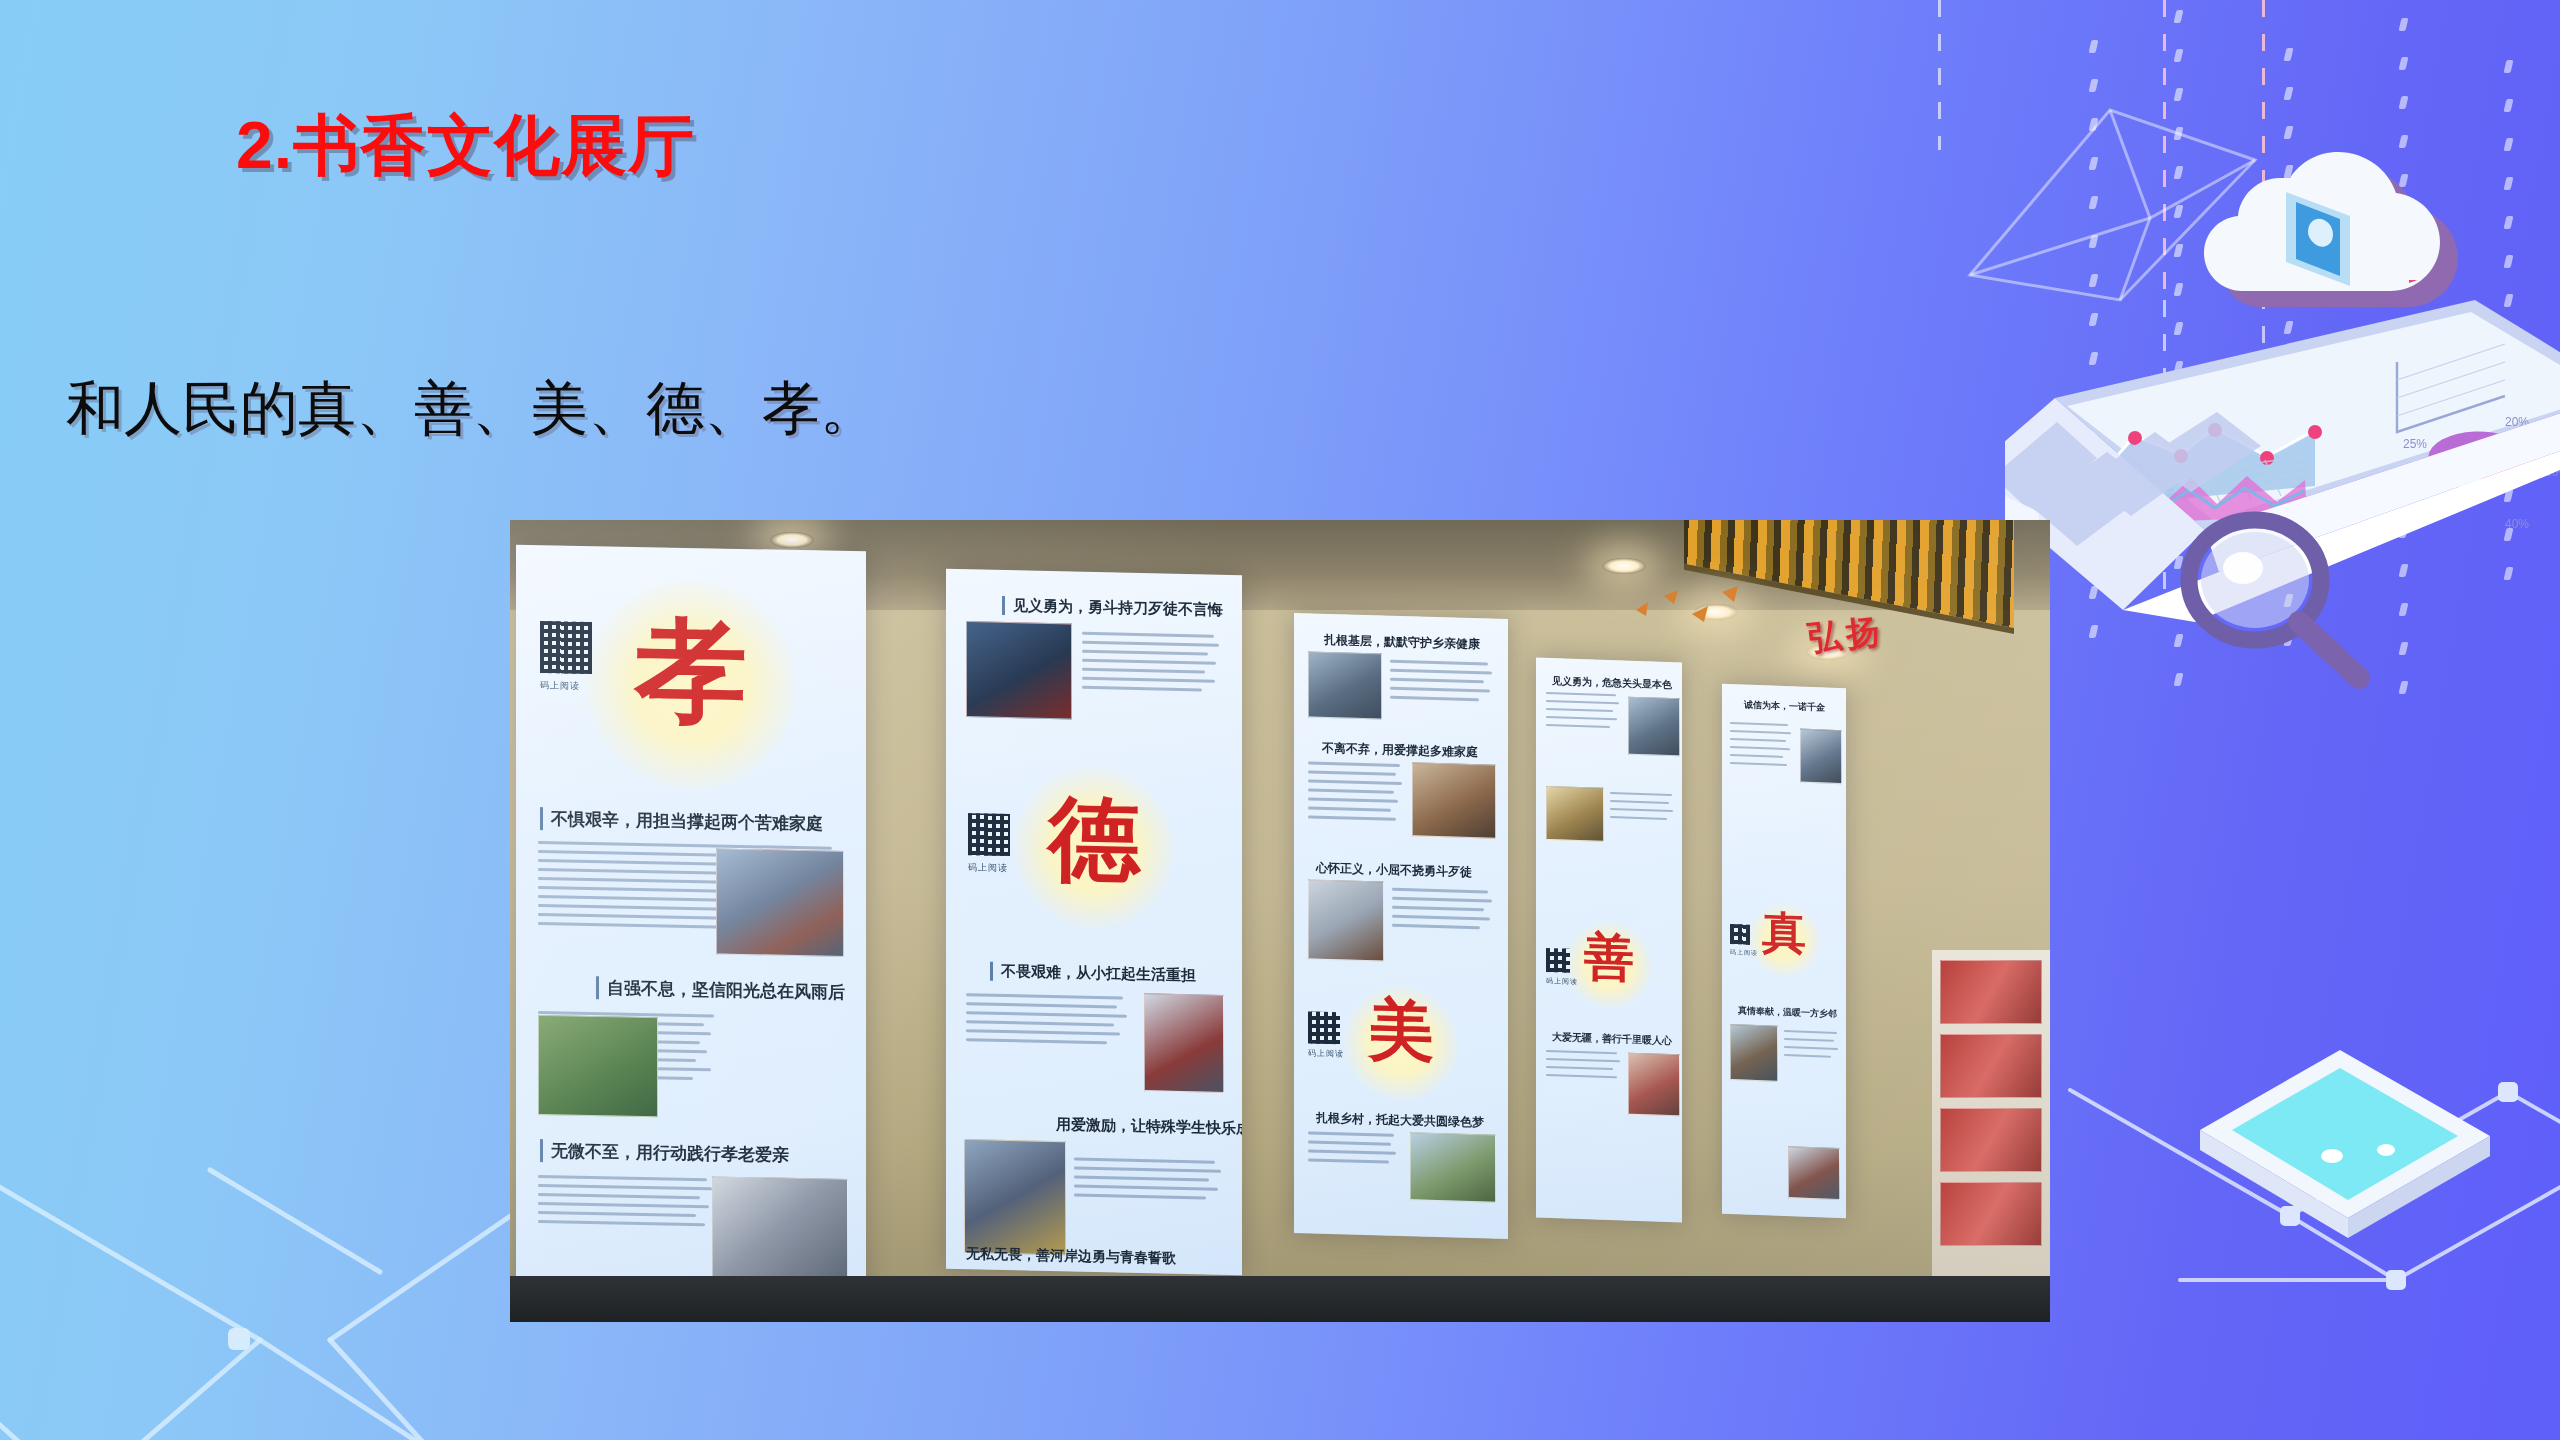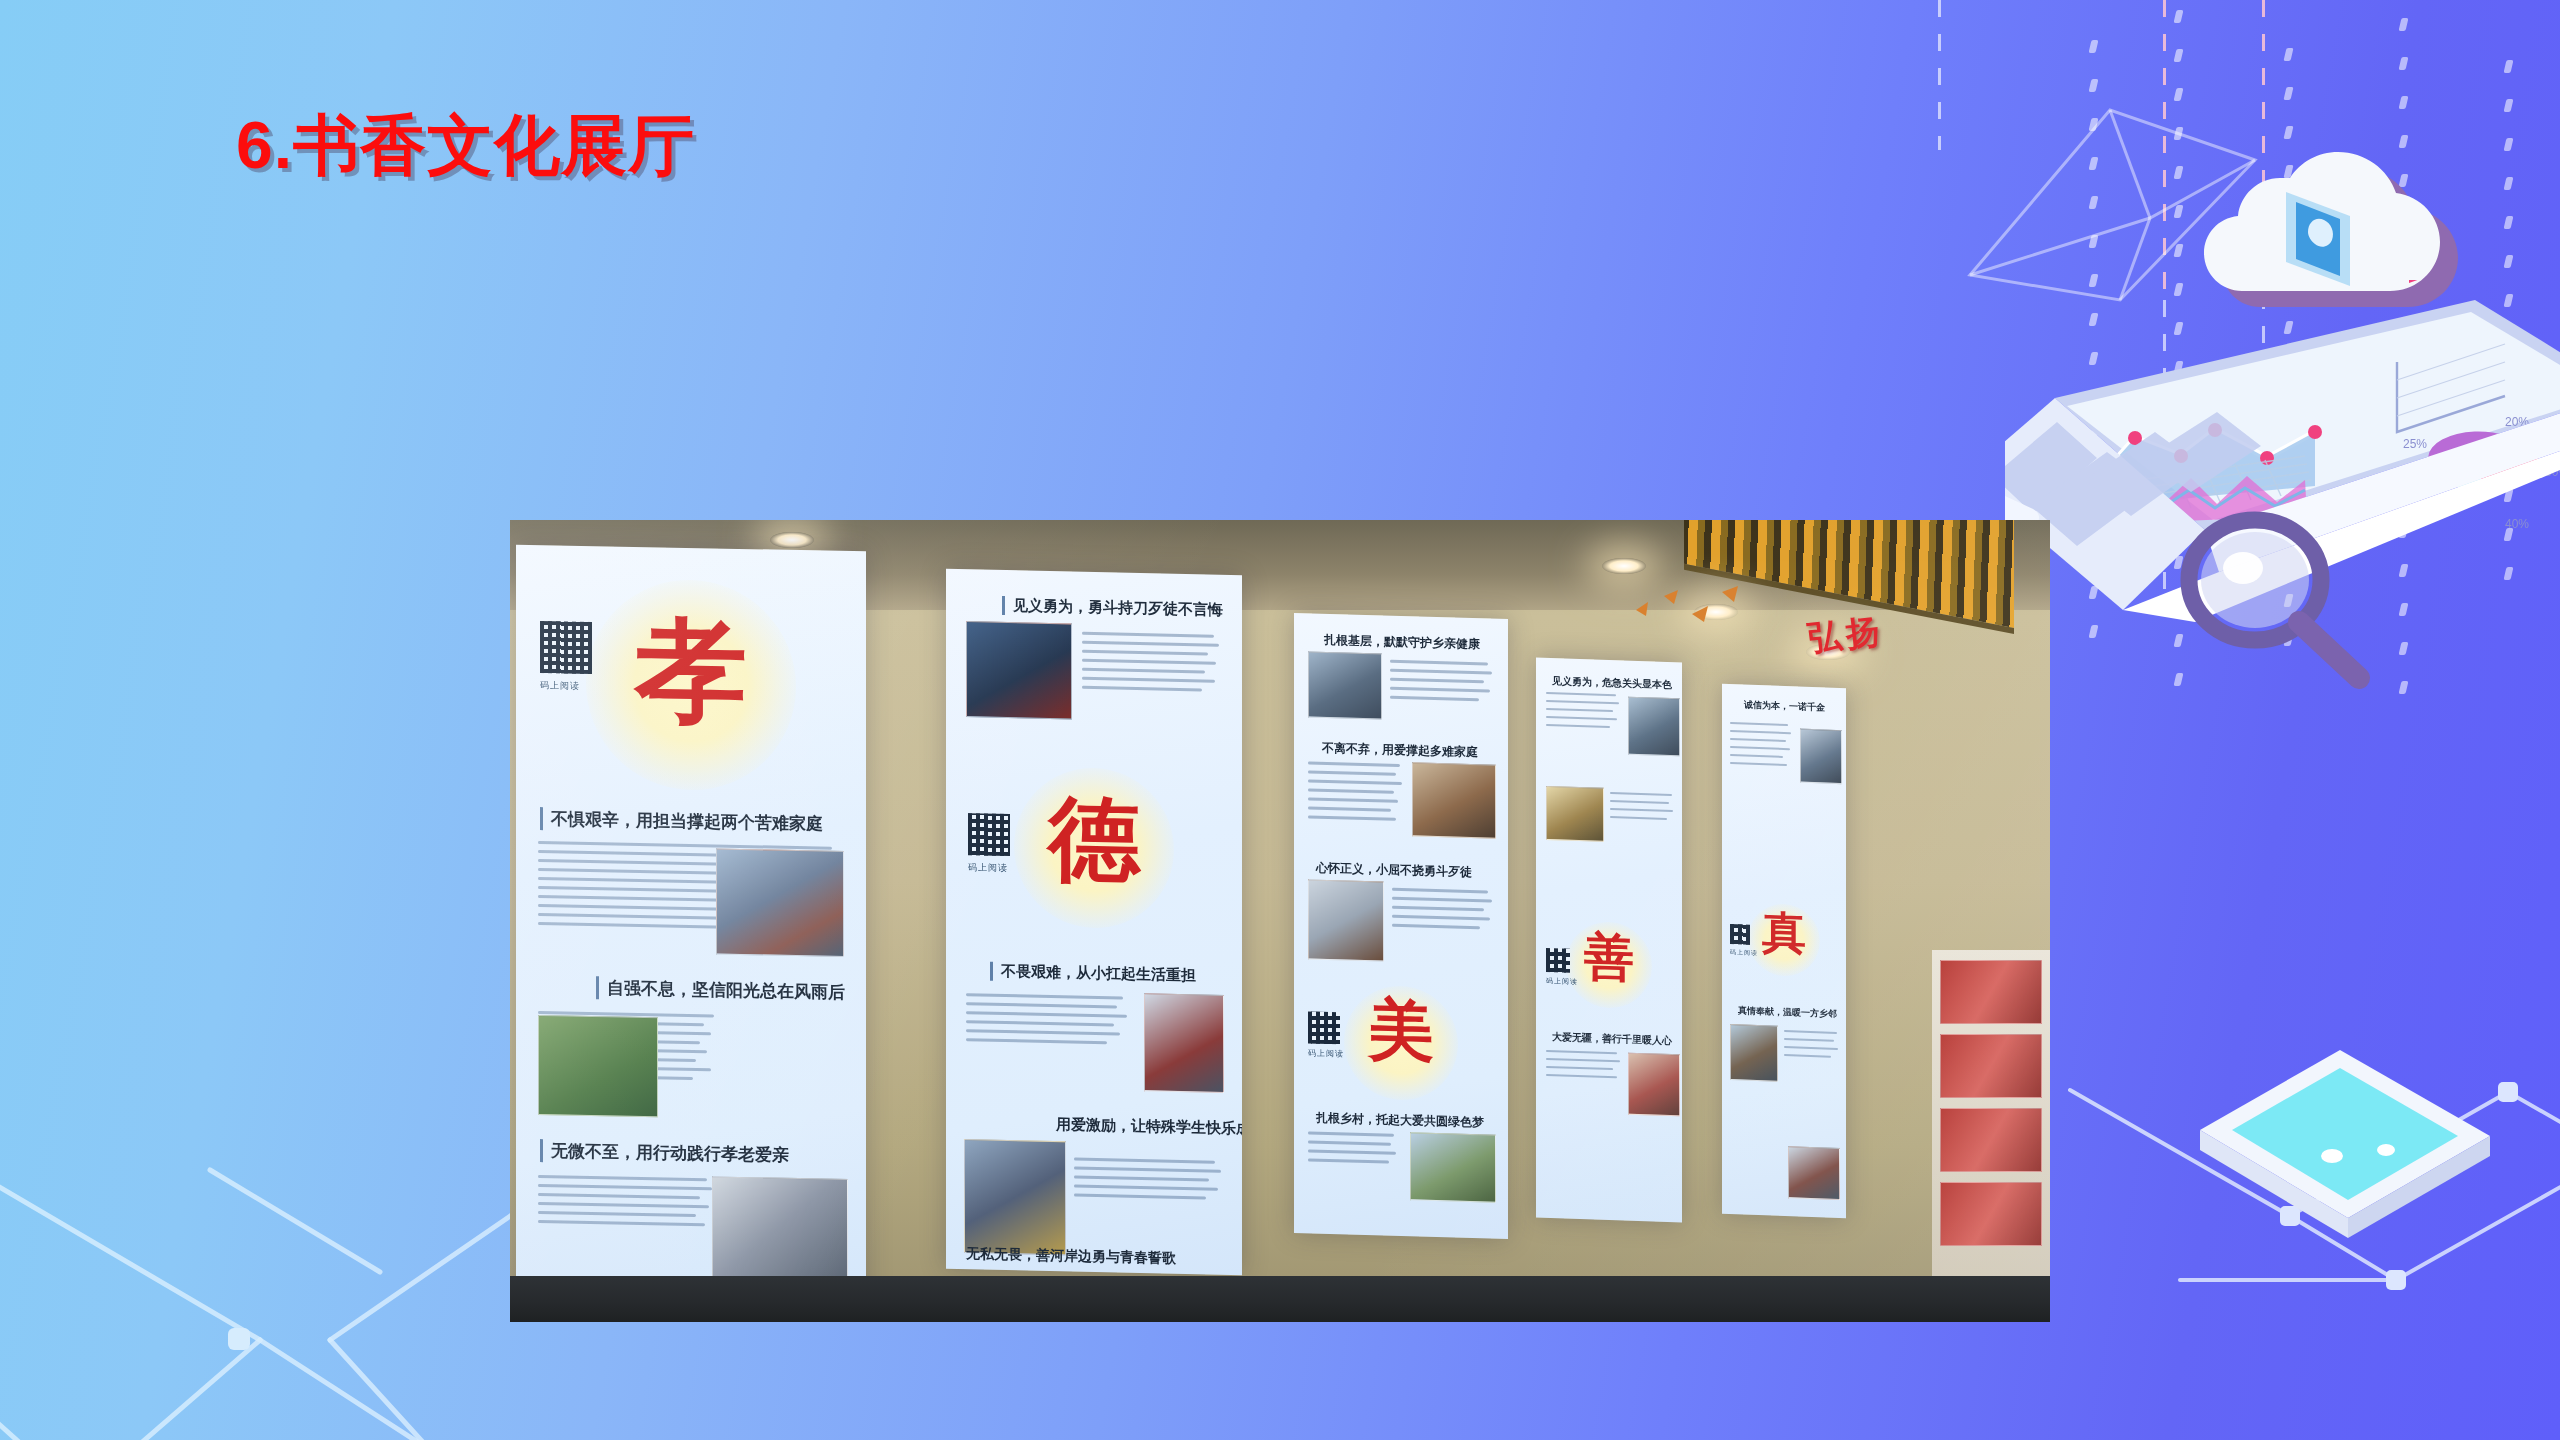--- a/index.html
+++ b/index.html
@@ -413,24 +413,25 @@
       <path d="M20 120 L168 208 L168 228 L20 140 Z" fill="#dfe6f7"></path>
       <path d="M310 126 L168 208 L168 228 L310 146 Z" fill="#cdd6f0"></path>
       <path d="M52 120 L160 58 L278 126 L168 190 Z" fill="#7ce9f5"></path>
       <g fill="#ffffff">
         <ellipse cx="152" cy="146" rx="11" ry="7"></ellipse>
         <ellipse cx="206" cy="140" rx="9" ry="6"></ellipse>
       </g>
     </svg>
   </div>
 
-  <div class="title">6.书香文化展厅</div>
+  <div class="title">2.书香文化展厅</div>
 
   <div class="para">
     <span class="indent"></span><br>
+    <span>和人民的真、善、美、德、孝。</span>
   </div>
 
   <div class="photo">
     <div class="wall"></div>
     <div class="ceil"></div>
     <div class="ledstrip"></div>
     <div class="spot" style="right:312px;top:84px;"></div>
     <div class="spot" style="right:200px;top:124px;"></div>
     <div class="spot" style="right:404px;top:38px;"></div>
     <div class="spot" style="left:260px;top:12px;"></div>

